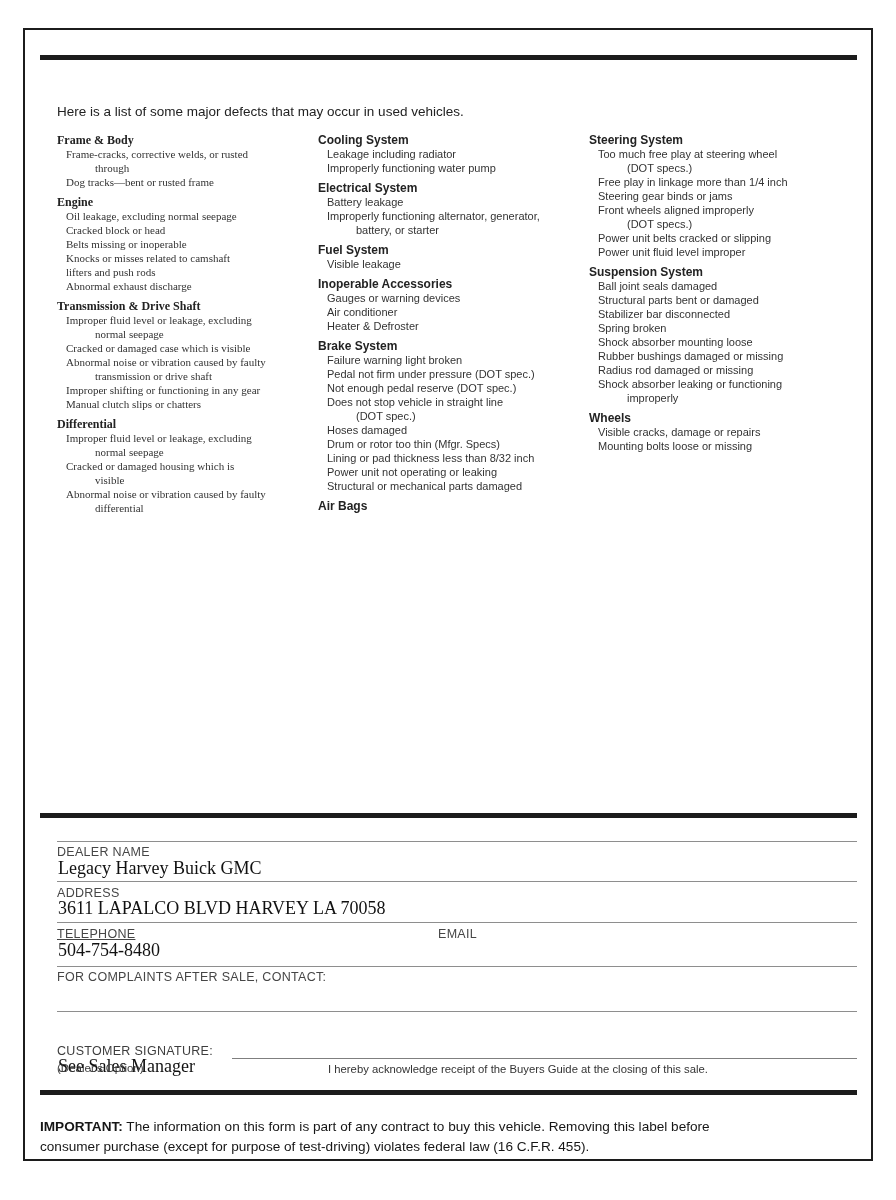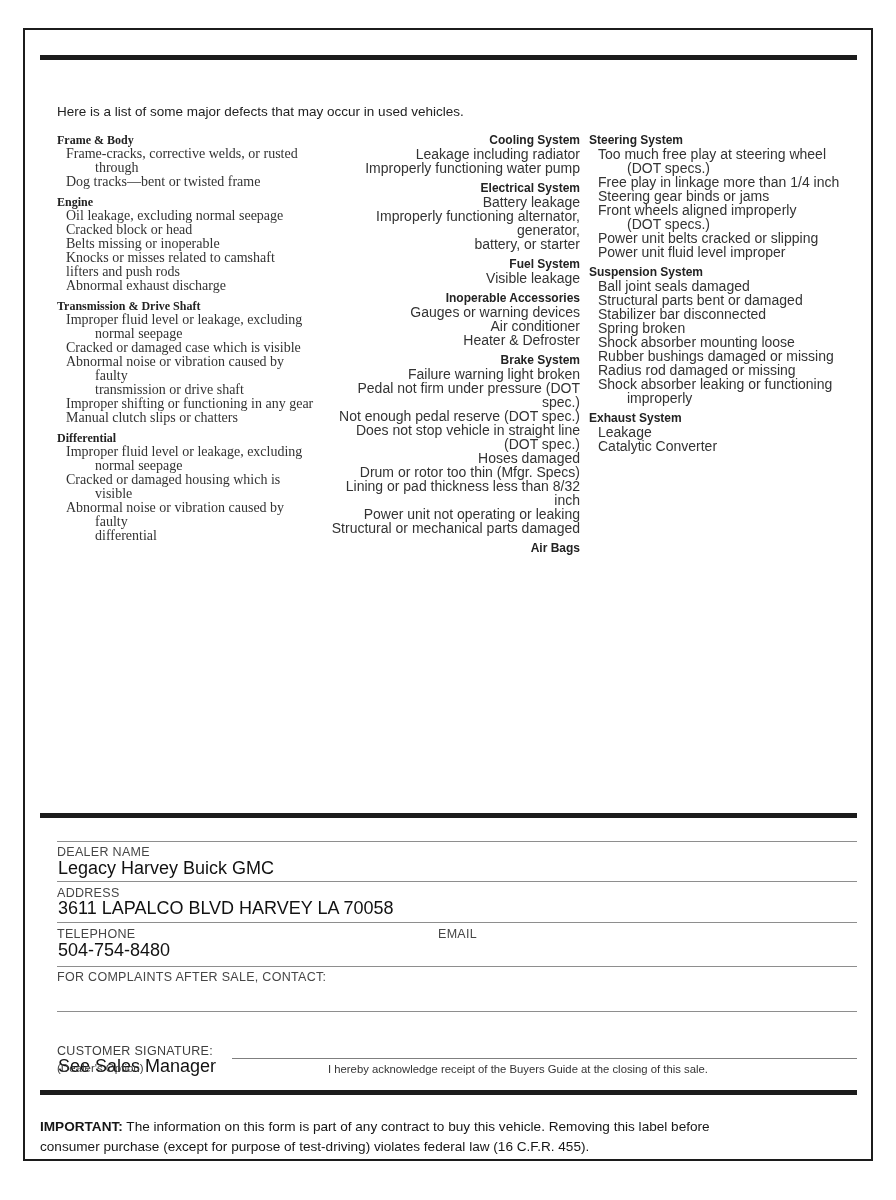--- a/index.html
+++ b/index.html
@@ -12,39 +12,39 @@
     position:absolute;left:23px;top:28px;width:850px;height:1133px;
     border:2px solid #1c1c1c;box-sizing:border-box;
   }
   .bar{position:absolute;left:40px;width:817px;height:5px;background:#1c1c1c;}
   .bar-top{top:55px;}
   .bar-mid{top:813px;}
   .bar-bottom{top:1090px;}
   .intro{position:absolute;left:57px;top:90px;font-size:13.5px;color:#222;}
   .defect-col{position:absolute;top:133px;}
   .col-1{left:57px;width:262px;font-family:Liberation Serif, serif;}
-  .col-2{left:318px;width:262px;text-align:right;}
+  .col-2{left:318px;width:262px;}
   .col-3{left:589px;width:288px;}
   .section + .section{margin-top:6px;}
   .section-heading{
     font-weight:bold;font-size:12px;line-height:14px;color:#232323;
   }
   .item{
-    font-size:14px;line-height:14px;color:#333;
+    font-size:11px;line-height:14px;color:#333;
     padding-left:38px;text-indent:-29px;white-space:pre-line;
   }
   .hr{position:absolute;left:57px;width:800px;border-top:1px solid #8e8e8e;}
   .hr1{top:841px;} .hr2{top:881px;} .hr3{top:922px;} .hr4{top:966px;} .hr5{top:1011px;}
   .field-label{
     position:absolute;left:57px;font-size:12.5px;letter-spacing:0.3px;color:#464646;
   }
-  .lbl-dealer{top:845px;} .lbl-address{top:886px;} .lbl-phone{top:927px;}
+  .lbl-dealer{top:845px;} .lbl-address{top:886px;} .lbl-phone{top:927px;text-decoration:underline;}
   .lbl-email{top:927px;left:438px;} .lbl-complaints{top:970px;text-align:center;}
   .field-value{
-    position:absolute;left:58px;font-size:18px;color:#111;
+    position:absolute;left:58px;font-size:18px;color:#111;font-family:Liberation Serif, serif;
   }
   .val-dealer{top:858px;} .val-address{top:898px;} .val-phone{top:940px;} .val-complaints{top:1008px;margin-top:48px;}
   .sig-label{position:absolute;left:57px;top:1044px;font-size:12.5px;letter-spacing:0.3px;color:#3d3d3d;}
   .sig-line{position:absolute;left:232px;top:1058px;width:625px;border-top:1px solid #7f7f7f;}
   .sig-sublabel{position:absolute;left:57px;top:1062px;font-size:11.5px;color:#3d3d3d;}
   .sig-ack{position:absolute;left:328px;top:1063px;font-size:11.3px;color:#333;}
   .important{
     position:absolute;left:40px;top:1103px;width:800px;
     font-size:13.6px;line-height:20px;color:#161616;white-space:pre-line;
   }
@@ -57,21 +57,21 @@
 
 <div class="bar bar-top"></div>
 
 <p class="intro">Here is a list of some major defects that may occur in used vehicles.</p>
 
 <div class="defect-col col-1">
     <div class="section">
       <div class="section-heading">Frame &amp; Body</div>
       <div class="item">Frame-cracks, corrective welds, or rusted
 through</div>
-      <div class="item">Dog tracks—bent or twisted frame</div>
+      <div class="item">Dog tracks—bent or rusted frame</div>
     </div>
     <div class="section">
       <div class="section-heading">Engine</div>
       <div class="item">Oil leakage, excluding normal seepage</div>
       <div class="item">Cracked block or head</div>
       <div class="item">Belts missing or inoperable</div>
       <div class="item">Knocks or misses related to camshaft</div>
       <div class="item">lifters and push rods</div>
       <div class="item">Abnormal exhaust discharge</div>
     </div>
@@ -152,23 +152,23 @@
       <div class="item">Structural parts bent or damaged</div>
       <div class="item">Stabilizer bar disconnected</div>
       <div class="item">Spring broken</div>
       <div class="item">Shock absorber mounting loose</div>
       <div class="item">Rubber bushings damaged or missing</div>
       <div class="item">Radius rod damaged or missing</div>
       <div class="item">Shock absorber leaking or functioning
 improperly</div>
     </div>
     <div class="section">
-      <div class="section-heading">Exhaust System</div>
-      <div class="item">Leakage</div>
-      <div class="item">Catalytic Converter</div>
+      <div class="section-heading">Wheels</div>
+      <div class="item">Visible cracks, damage or repairs</div>
+      <div class="item">Mounting bolts loose or missing</div>
     </div>
   </div>
 
 <div class="bar bar-mid"></div>
 
 <div class="hr hr1"></div>
 <div class="field-label lbl-dealer">DEALER NAME</div>
 <div class="field-value val-dealer">Legacy Harvey Buick GMC</div>
 
 <div class="hr hr2"></div>

